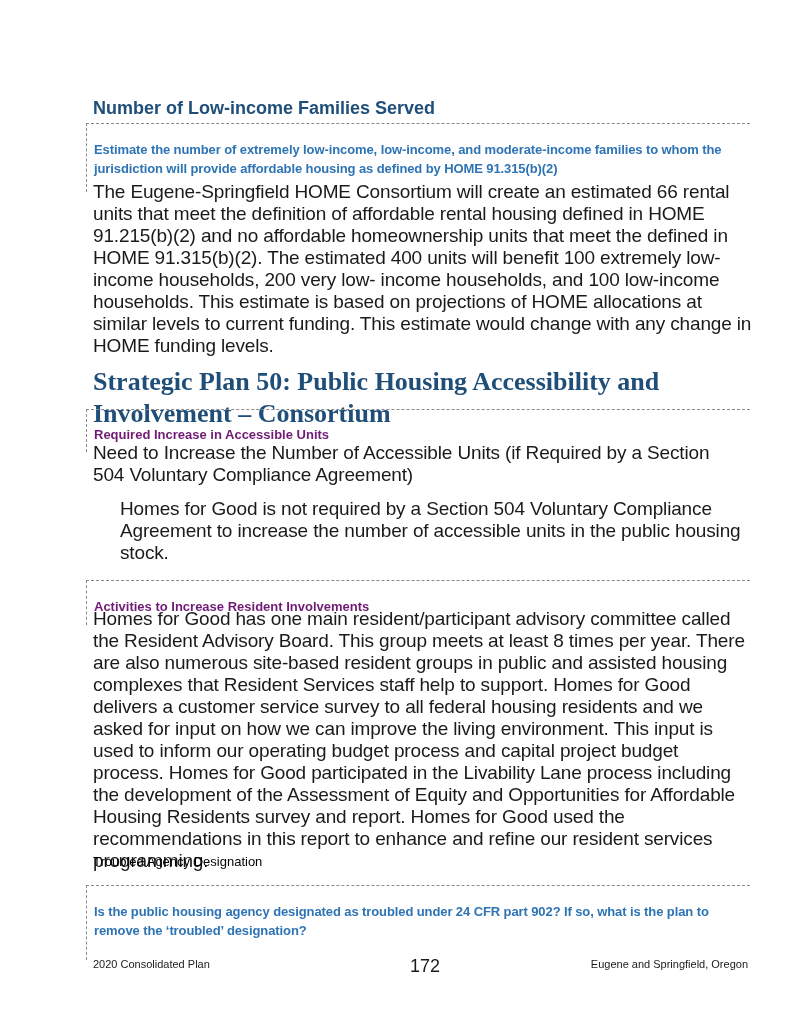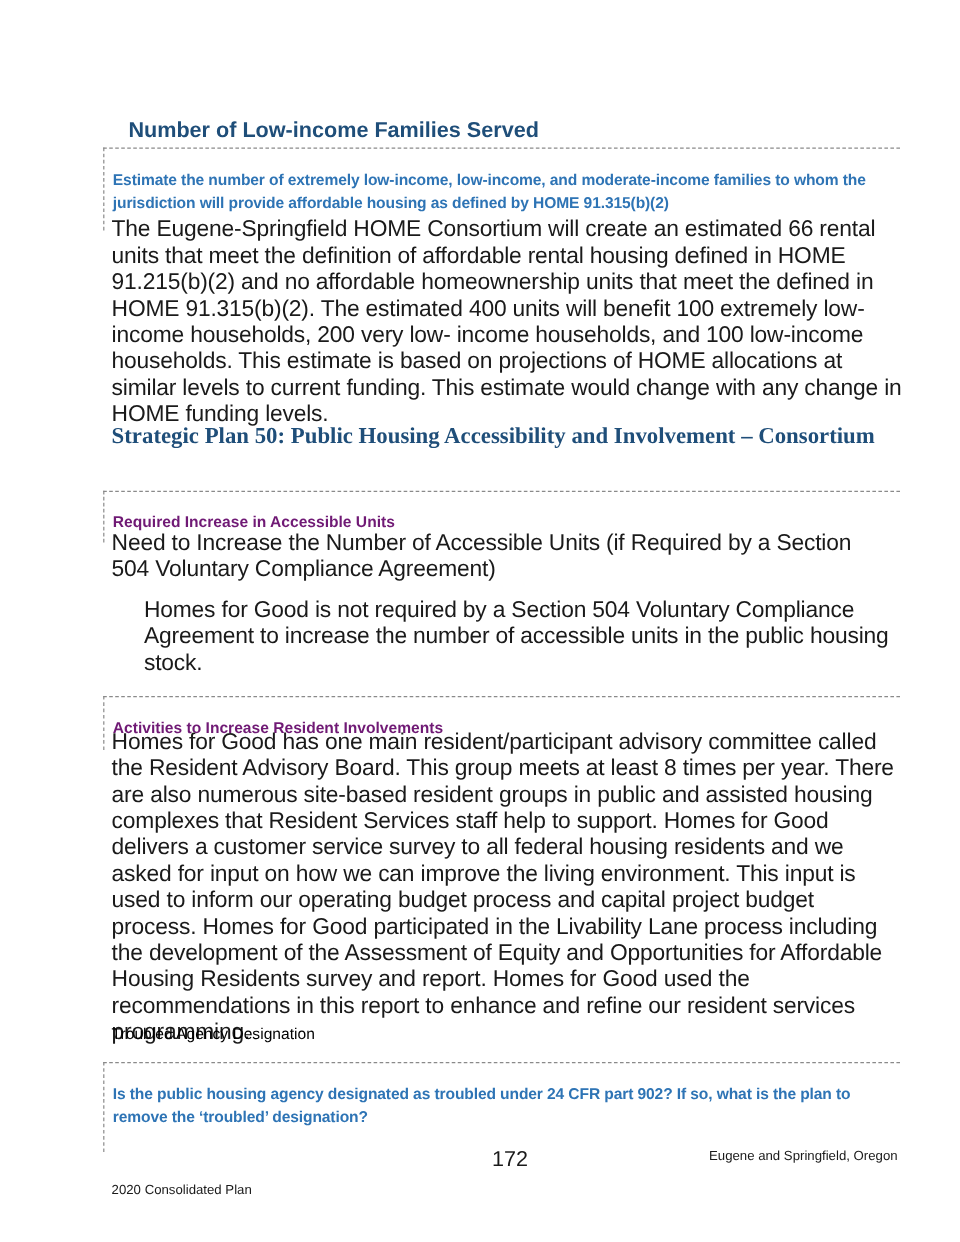--- a/index.html
+++ b/index.html
@@ -1,25 +1,25 @@
 <!DOCTYPE html>
 <html><head>
   <meta charset="utf-8">
   <style>
     html, body { margin: 0; padding: 0; background: #ffffff; }
     body { width: 800px; height: 1035px; position: relative; overflow: hidden; font-family: "Liberation Sans", sans-serif; color: #1a1a1a; }
-    .h2 { position: absolute; left: 107px; top: 98px; font-family: "Liberation Sans", sans-serif; font-weight: bold; font-size: 18px; color: #1f4e79; margin: 0; }
+    .h2 { position: absolute; left: 93px; top: 98px; font-family: "Liberation Sans", sans-serif; font-weight: bold; font-size: 18px; color: #1f4e79; margin: 0; }
     .box { position: absolute; left: 86px; right: 50px; border-top: 1px dashed #8a8a8a; border-left: 1px dashed #8a8a8a; padding: 16px 0 0 7px; }
     .q { font-weight: bold; color: #2e74b5; font-size: 13px; line-height: 19px; margin: 0; letter-spacing: -0.1px; }
     .q-sm { font-weight: bold; color: #701a75; font-size: 13px; line-height: 18px; margin: 0; }
     .p { position: absolute; left: 93px; width: 660px; font-size: 19px; line-height: 22px; color: #1a1a1a; margin: 0; letter-spacing: -0.15px; }
-    .h1 { position: absolute; left: 93px; top: 348px; width: 650px; font-family: "Liberation Serif", serif; font-weight: bold; font-size: 19px; line-height: 32px; color: #1f4e79; margin: 0; }
+    .h1 { position: absolute; left: 93px; top: 366px; width: 650px; font-family: "Liberation Serif", serif; font-weight: bold; font-size: 26px; line-height: 32px; color: #1f4e79; margin: 0; }
     .h3-light { position: absolute; left: 93px; top: 854px; font-size: 13px; color: #000000; margin: 0; }
     .footer { position: absolute; top: 958px; font-size: 11px; color: #1a1a1a; }
-    .footer-left { left: 93px; margin-top: 28px; }
+    .footer-left { left: 93px; }
     .footer-center { left: 410px; font-size: 18px; top: 956px; }
     .footer-right { right: 52px; }
   </style>
 </head>
 <body>
 
 <h2 class="h2">Number of Low-income Families Served</h2>
 
 <div class="box" style="top:123px; height:52px;">
   <p class="q">Estimate the number of extremely low-income, low-income, and moderate-income families to whom the jurisdiction will provide affordable housing as defined by HOME 91.315(b)(2)</p>

